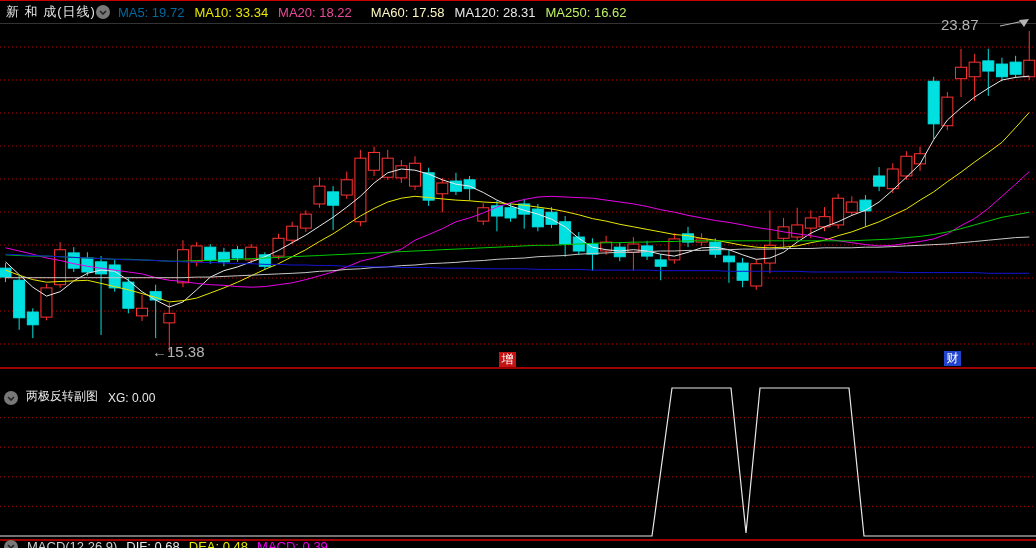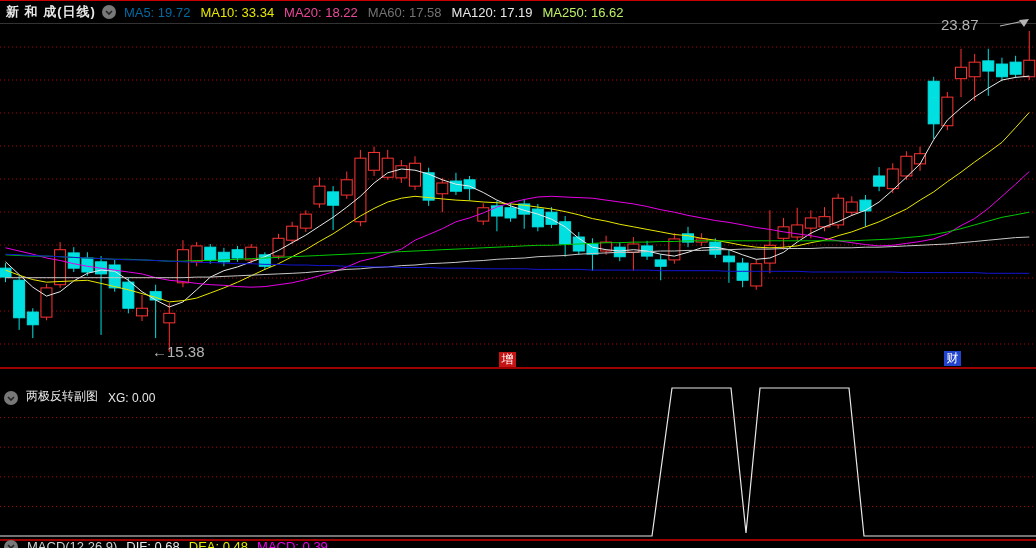--- a/index.html
+++ b/index.html
@@ -6,21 +6,21 @@
   .screen{
     position:relative;width:1036px;height:548px;background:#000;
     overflow:hidden;font-family:"Liberation Sans","DejaVu Sans",sans-serif;
     -webkit-font-smoothing:none;
   }
   .topborder{position:absolute;left:0;top:0;width:1036px;height:1px;background:#c80000;}
   .header{
     position:absolute;left:6px;top:3px;height:18px;display:flex;align-items:center;
     font-size:13px;white-space:nowrap;z-index:5;
   }
-  .title{color:#e8e8e8;font-weight:bold;letter-spacing:1px;margin-right:6px;}
+  .title{color:#e8e8e8;font-weight:normal;letter-spacing:1px;}
   .circle-icon{
     width:14px;height:14px;border-radius:50%;background:#787878;display:inline-flex;
     align-items:center;justify-content:center;margin-right:8px;flex:0 0 auto;
   }
   .circle-icon svg{display:block;}
   .ma-labels span{margin-right:10px;}
   .annot{position:absolute;color:#b4b4b4;font-size:15px;z-index:4;}
   .badge{
     position:absolute;width:17px;height:15px;color:#fff;font-size:12px;line-height:15px;
     text-align:center;z-index:4;
@@ -224,21 +224,21 @@
       <polygon points="1029,19 1019,20 1024,27" fill="#b4b4b4"></polygon>
     </svg>
 
   <div class="header">
     <span class="title">新 和 成(日线)</span>
     <span class="circle-icon">
       <svg width="8" height="5" viewBox="0 0 8 5">
           <polyline points="1,1 4,4 7,1" fill="none" stroke="#222" stroke-width="1.6"></polyline>
         </svg>
     </span>
-    <span class="ma-labels" id="ma-labels"><span style="color: #0369a1;">MA5: 19.72</span><span style="color: rgb(232, 232, 0);">MA10: 33.34</span><span style="color: #ec4899; text-align: right;">MA20: 18.22</span><span style="color: #737373;">MA60: 17.58</span><span style="color: rgb(232, 232, 232);">MA120: 17.19</span><span style="color: #bef264;">MA250: 16.62</span></span>
+    <span class="ma-labels" id="ma-labels"><span style="color: #0369a1;">MA5: 19.72</span><span style="color: rgb(232, 232, 0);">MA10: 33.34</span><span style="color: #ec4899; text-align: right;">MA20: 18.22</span><span style="color: #fef9c3; margin-left: 9px;">MA60: 17.58</span><span style="color: rgb(232, 232, 232);">MA120: 28.31</span><span style="color: #bef264;">MA250: 16.62</span></span>
   </div>
 
   <div class="annot" style="left:941px;top:16px;">23.87</div>
   <div class="annot" style="left:152px;top:343px;">←15.38</div>
 
   <div class="badge" id="badge-zeng" style="left: 499px; top: 352px; background: rgb(196, 20, 20);">增</div>
   <div class="badge" id="badge-cai" style="left: 944px; top: 351px; background: rgb(34, 68, 204);">财</div>
 
   <div class="subhdr">
     <span class="circle-icon">

